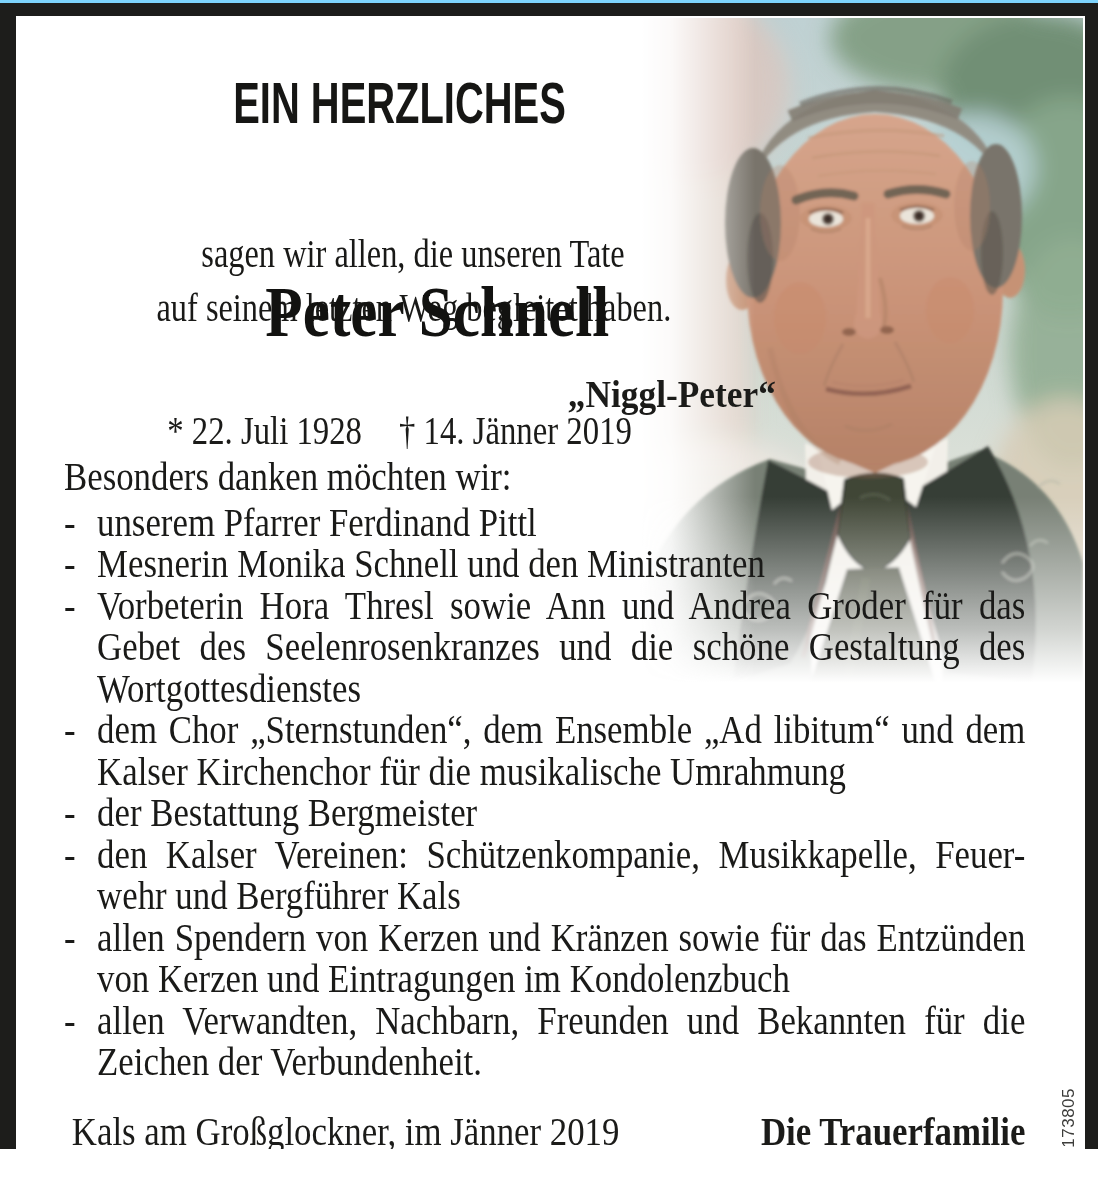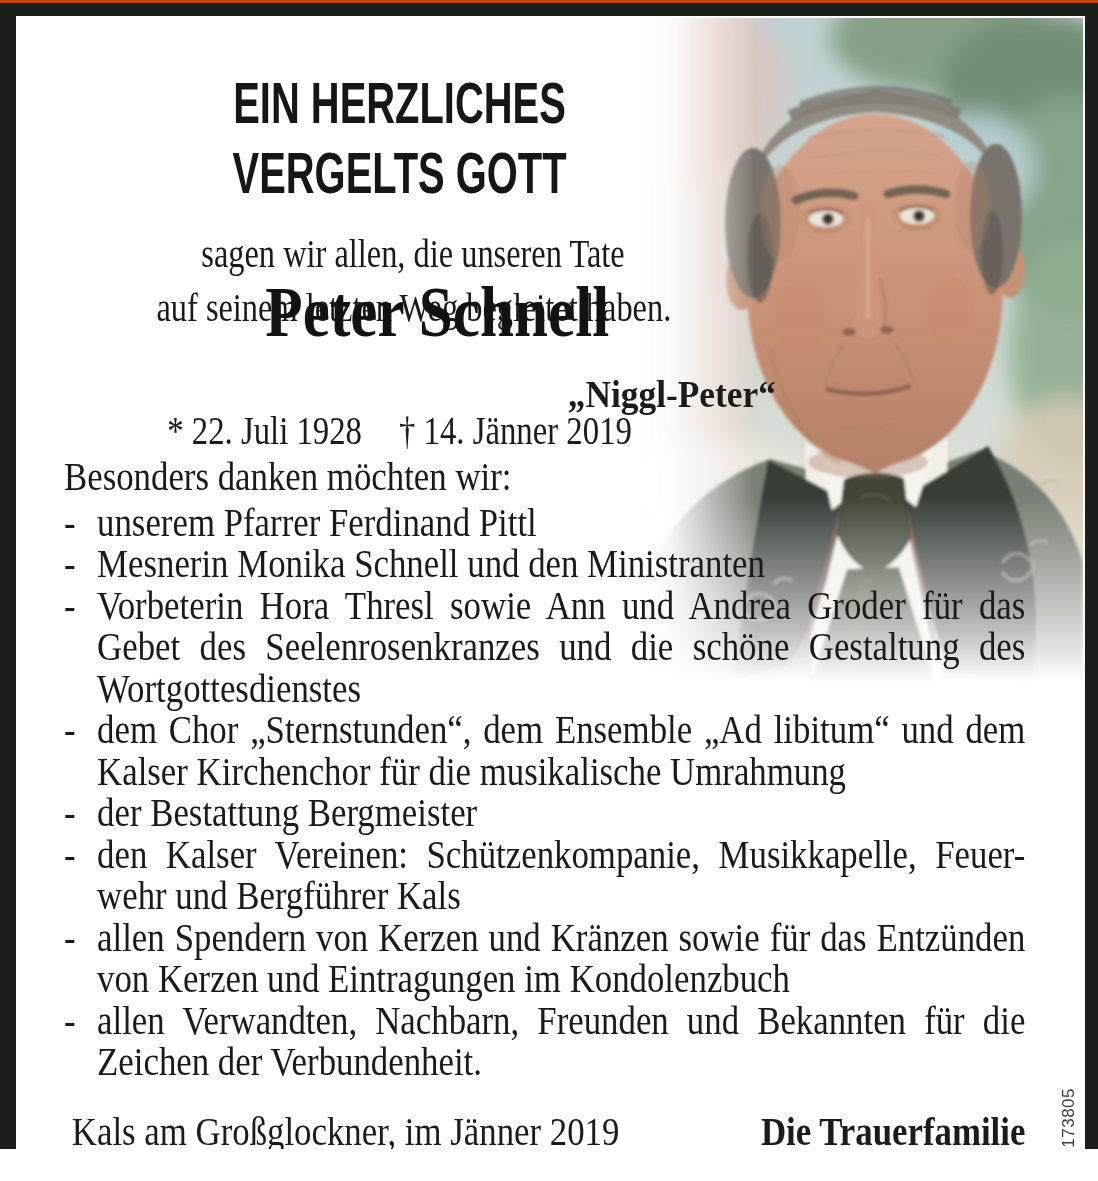--- a/index.html
+++ b/index.html
@@ -1,20 +1,20 @@
 <!DOCTYPE html>
 <html><head>
 <meta charset="utf-8">
 <style>
   html, body { margin: 0; padding: 0; background: #ffffff; }
   #ad {
     position: relative;
     width: 1098px;
     height: 1149px;
-    background: #c2410c;
+    background: #7dd3fc;
     overflow: hidden;
     font-family: "Liberation Serif", serif;
     color: #1b1b19;
   }
   .frame {
     position: absolute;
     left: 0; right: 0; top: 3px; bottom: 0;
     background: #1d1d1b;
   }
   .sheet {
@@ -242,21 +242,20 @@
             <path d="M 130 330 Q 150 420 200 444" stroke="#a5765a" stroke-width="6" opacity="0.3" fill="none"></path>
           </g>
           <rect width="443" height="665" fill="#ffffff" opacity="0.06"></rect>
         </g>
           </g>
       </svg>
     </div>
 
     <div class="txt headline">
       <span class="ln"><span class="cx70">EIN HERZLICHES</span></span>
-      <span class="ln"><span class="cx70">VERGELTS GOTT</span></span>
     </div>
 
     <div class="txt intro">
       <span class="ln"><span class="cx79">sagen wir allen, die unseren Tate</span></span>
       <span class="ln"><span class="cx79">auf seinem letzten Weg begleitet haben.</span></span>
     </div>
 
     <div class="txt name">
       <span class="cx85">Peter Schnell</span>
     </div>

